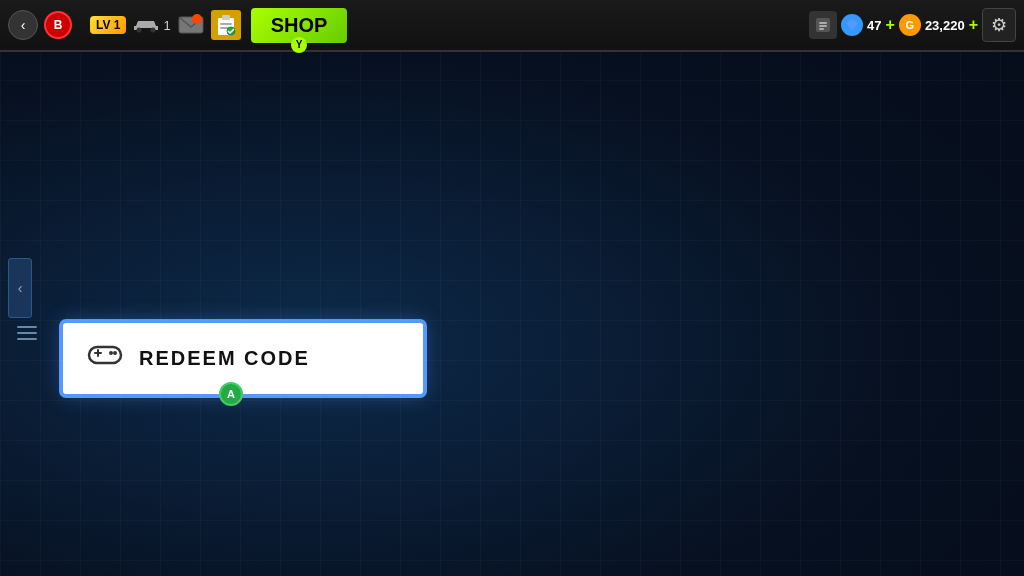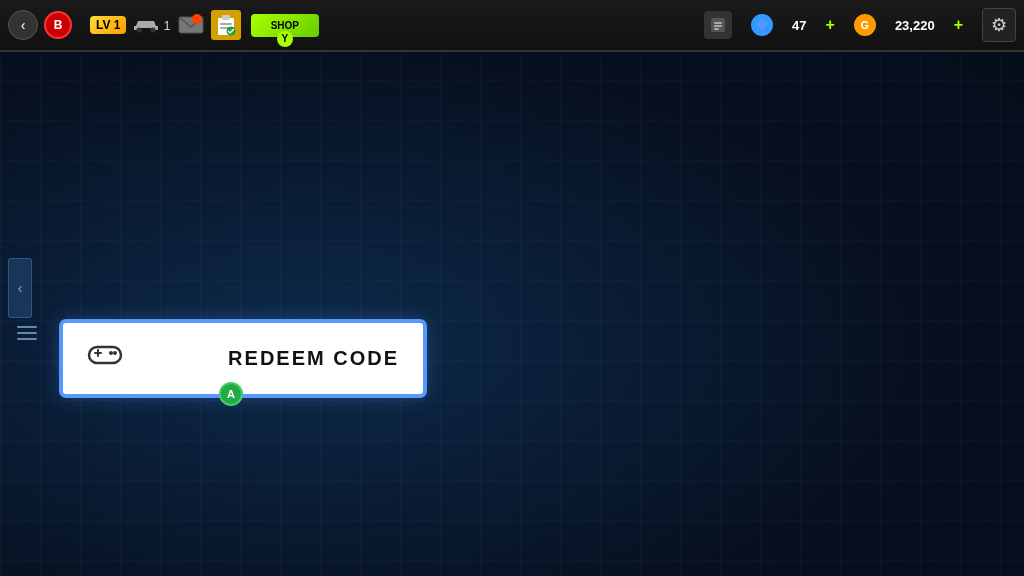--- a/index.html
+++ b/index.html
@@ -89,21 +89,21 @@
     .mail-wrap {
       position: relative;
       display: flex;
       align-items: center;
     }
 
     .shop-btn {
       background: linear-gradient(135deg, #aaff00, #66cc00);
       color: #000;
       font-weight: 900;
-      font-size: 10px;
+      font-size: 20px;
       padding: 6px 20px;
       border-radius: 4px;
       border: none;
       cursor: pointer;
       text-transform: uppercase;
       position: relative;
     }
 
     .shop-y {
       position: absolute;
@@ -119,21 +119,21 @@
       justify-content: center;
       font-size: 10px;
       font-weight: 900;
       color: #000;
     }
 
     .topbar-right {
       margin-left: auto;
       display: flex;
       align-items: center;
-      gap: 19px;
+      gap: 4px;
     }
 
     .currency-wrap {
       display: flex;
       align-items: center;
       gap: 4px;
       color: white;
       font-size: 13px;
       font-weight: 700;
     }
@@ -273,21 +273,20 @@
       background: white;
       border: 2px solid #ddd;
       border-radius: 6px;
       padding: 20px 24px;
       display: flex;
       align-items: center;
       gap: 16px;
       cursor: pointer;
       transition: all 0.1s;
       min-height: 70px;
-      justify-content: space-between;
     }
 
     .option-btn.selected {
       border: 3px solid #5599ff;
       box-shadow: 0 0 0 1px #5599ff, 0 0 20px rgba(85,153,255,0.3);
     }
 
     .option-label {
       font-size: 20px;
       font-weight: 900;

